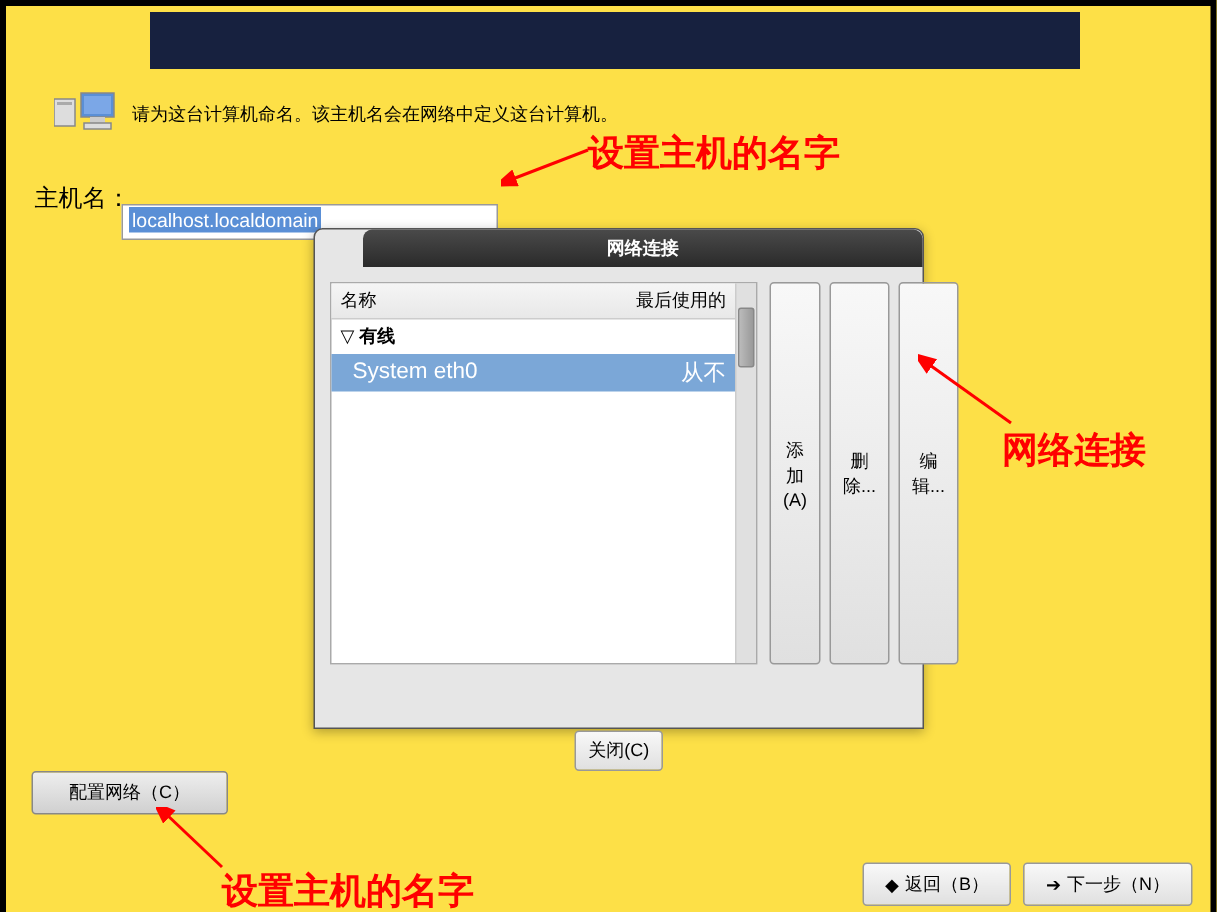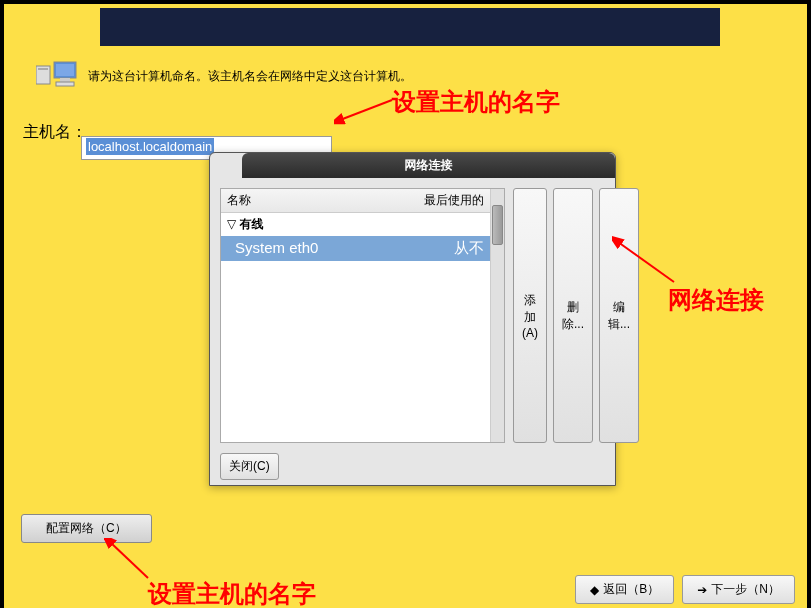--- a/index.html
+++ b/index.html
@@ -156,21 +156,22 @@
       border: 1px solid #999;
       border-radius: 3px;
       padding: 4px 8px;
       font-size: 12px;
       cursor: pointer;
       text-align: center;
     }
     .dialog-footer {
       padding: 0 10px 10px;
       display: flex;
-      justify-content: flex-start;
+      justify-content: center;
+      margin-top: 34px;
     }
     .config-btn {
       position: absolute;
       left: 17px;
       top: 510px;
       background: linear-gradient(#eee, #d0d0d0);
       border: 1px solid #888;
       border-radius: 3px;
       padding: 5px 24px;
       font-size: 12px;

